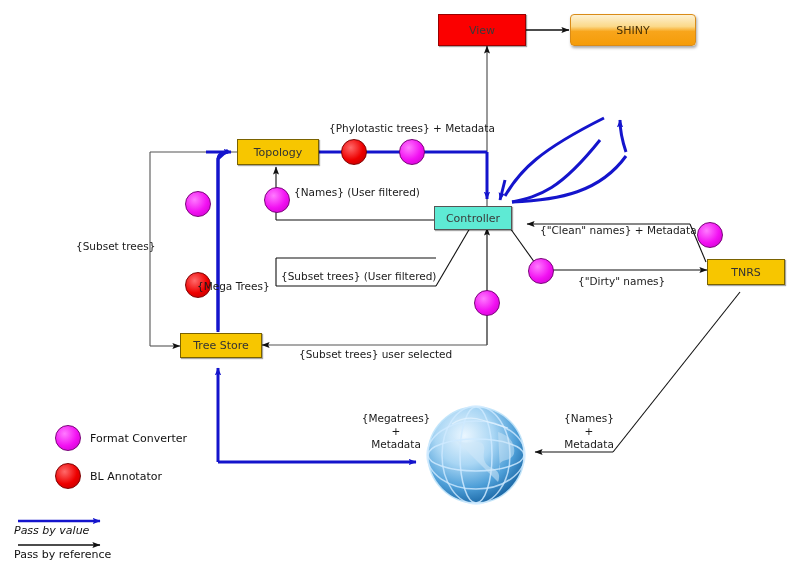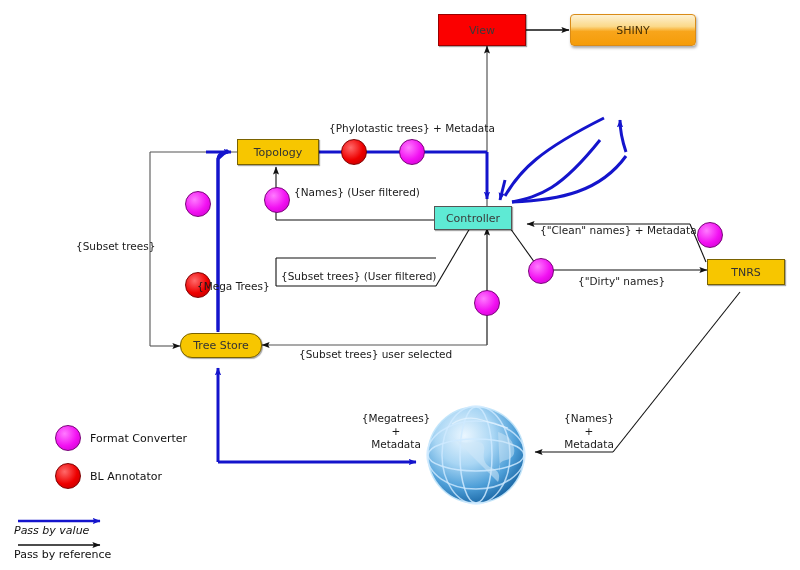--- a/index.html
+++ b/index.html
@@ -135,21 +135,21 @@
   </div>
 
   <div class="node node-green" style="left:434px;top:206px;width:78px;height:24px;">
     <span>Controller</span>
   </div>
 
   <div class="node node-yellow" style="left:707px;top:259px;width:78px;height:26px;">
     <span>TNRS</span>
   </div>
 
-  <div class="node node-yellow" style="left:180px;top:333px;width:82px;height:25px;border-radius:12px;">
+  <div class="node node-yellow" style="left:180px;top:333px;width:82px;height:25px;">
     <span>Tree Store</span>
   </div>
 
   <div class="dot dot-red" style="left:341px;top:139px;width:26px;height:26px;"></div>
   <div class="dot dot-magenta" style="left:399px;top:139px;width:26px;height:26px;"></div>
 
   <div class="dot dot-magenta" style="left:185px;top:191px;width:26px;height:26px;"></div>
   <div class="dot dot-red" style="left:185px;top:272px;width:26px;height:26px;"></div>
 
   <div class="dot dot-magenta" style="left:264px;top:187px;width:26px;height:26px;"></div>

